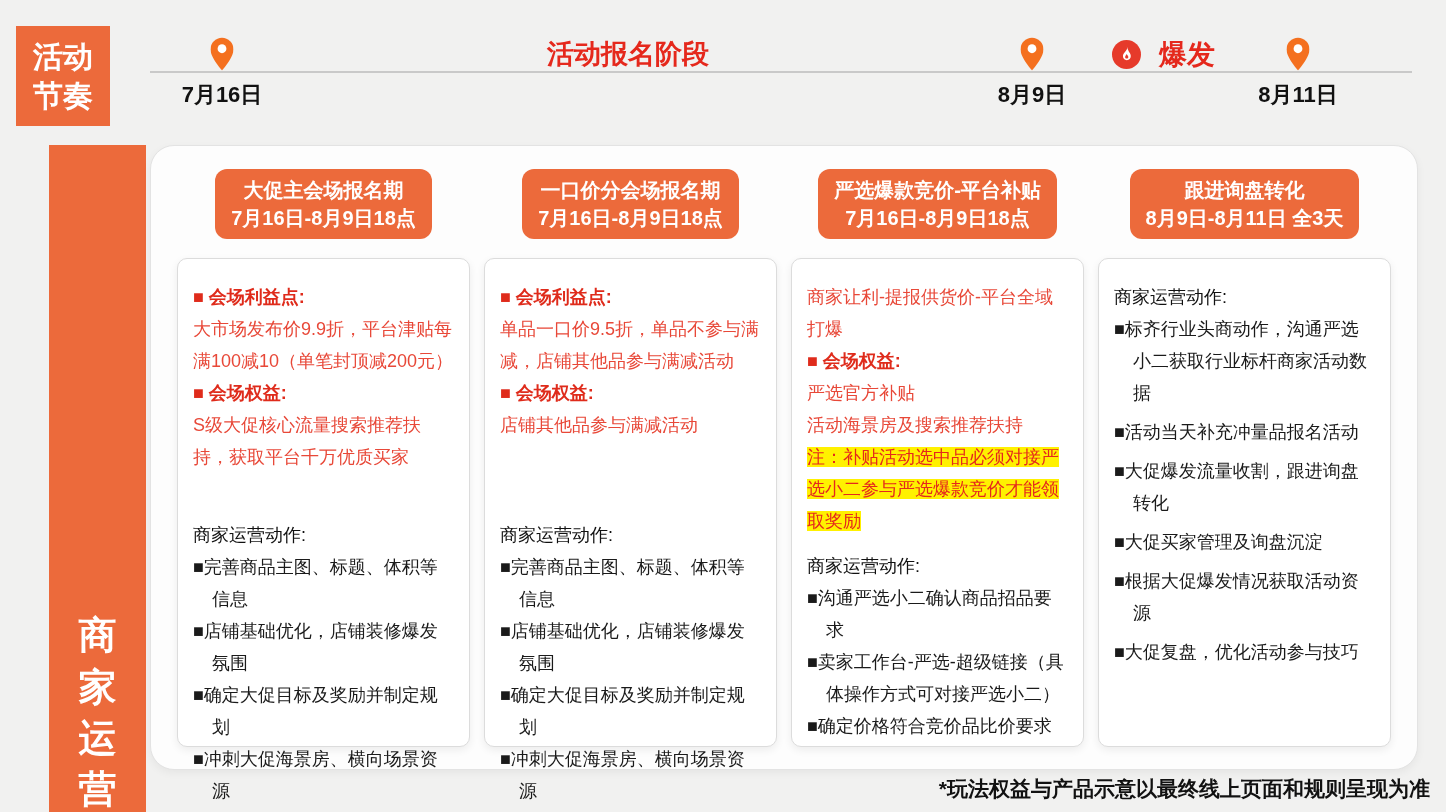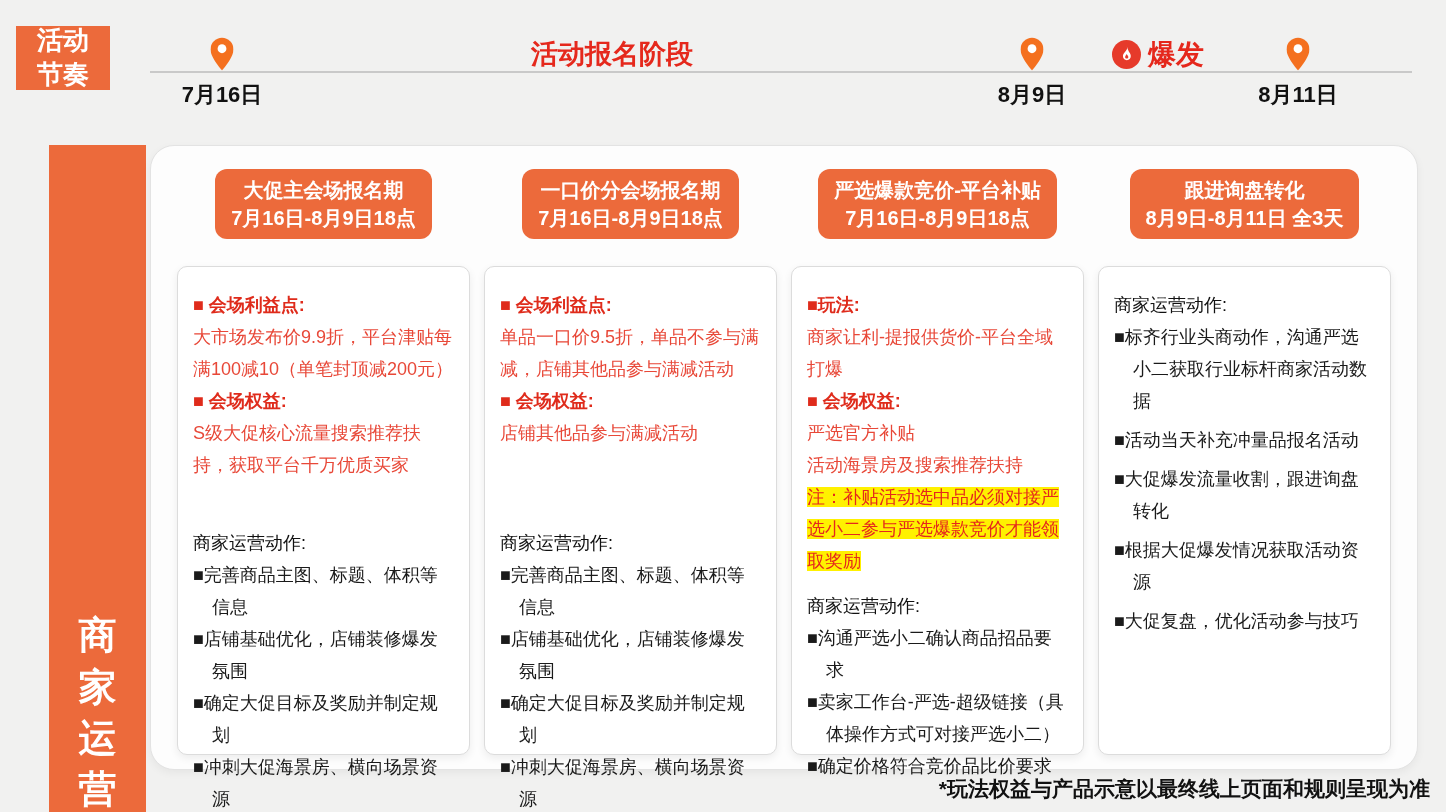--- a/index.html
+++ b/index.html
@@ -1,43 +1,43 @@
 <!DOCTYPE html>
 <html><head>
 <meta charset="utf-8">
 <style>
   html,body{margin:0;padding:0;}
   .stage{position:relative;width:1446px;height:812px;background:#f1f1f0;overflow:hidden;
          font-family:"Liberation Sans","DejaVu Sans",sans-serif;color:#1a1a1a;}
   
-  .badge{position:absolute;left:16px;top:26px;width:94px;height:64px;background:#ec6a3b;
+  .badge{position:absolute;left:16px;top:26px;width:94px;height:100px;background:#ec6a3b;
          display:flex;flex-direction:column;align-items:center;justify-content:center;
-         color:#fff;font-weight:bold;font-size:26px;line-height:1.3;}
+         color:#fff;font-weight:bold;font-size:30px;line-height:1.3;}
   
   .tl-line{position:absolute;left:150px;top:71px;width:1262px;height:2px;background:#c9c9c9;}
-  .tl-title{position:absolute;left:612px;top:36px;transform:translateX(-50%);
+  .tl-title{position:absolute;left:628px;top:36px;transform:translateX(-50%);
             color:#e5281c;font-size:27px;font-weight:bold;white-space:nowrap;}
   .pin{position:absolute;top:37px;transform:translateX(-50%);width:23px;height:34px;}
   .tl-date{position:absolute;top:80px;transform:translateX(-50%);font-size:22px;font-weight:bold;color:#111;white-space:nowrap;}
-  .burst{position:absolute;left:1112px;top:40px;display:flex;align-items:center;gap:7px;}
+  .burst{position:absolute;left:1112px;top:40px;display:flex;align-items:center;gap:18px;}
   .flame-circle{width:29px;height:29px;border-radius:50%;background:#e63a2a;display:flex;align-items:center;justify-content:center;}
   .burst-label{color:#e5281c;font-size:28px;font-weight:bold;line-height:29px;white-space:nowrap;}
   
   .side{position:absolute;left:13px;top:145px;width:97px;height:773px;background:#ec6a3b;
         display:flex;align-items:flex-end;justify-content:center;margin-left:36px;}
   .side span{display:inline-block;width:40px;word-break:break-all;color:#fff;font-weight:bold;
              font-size:38px;line-height:1.35;text-align:center;}
   
   .board{position:absolute;left:150px;top:145px;width:1268px;height:625px;background:#fdfdfd;
          border:1px solid #e3e3e3;border-radius:24px;box-shadow:0 3px 8px rgba(0,0,0,.05);box-sizing:border-box;}
   .cols{display:flex;gap:14px;padding:23px 26px 0;}
   .col{flex:1;min-width:0;text-align:center;}
   .col-header{display:inline-block;background:#ec6a3b;color:#fff;border-radius:12px;
               padding:7px 16px;font-size:20px;font-weight:bold;line-height:1.4;white-space:nowrap;}
-  .col-card{margin-top:27px;height:489px;background:#fff;border:1px solid #dcdcdc;border-radius:10px;
+  .col-card{margin-top:19px;height:489px;background:#fff;border:1px solid #dcdcdc;border-radius:10px;
             box-shadow:0 3px 8px rgba(0,0,0,.07);padding:22px 15px;box-sizing:border-box;
             text-align:left;font-size:18px;}
   .blk{line-height:32px;}
   .rh{color:#df2b1b;font-weight:bold;}
   .r{color:#e84838;}
   .bh{color:#111;font-weight:normal;}
   .b{color:#1a1a1a;padding-left:19px;text-indent:-19px;}
   .hl span{background:#fff100;color:#e5281c;}
   .gap-lg{margin-top:46px;}
   .gap-xl{margin-top:78px;}
@@ -107,36 +107,36 @@
             <div class="blk r">单品一口价9.5折，单品不参与满减，店铺其他品参与满减活动</div>
             <div class="blk rh">■ 会场权益:</div>
             <div class="blk r">店铺其他品参与满减活动</div>
             <div class="blk bh gap-xl">商家运营动作:</div>
             <div class="blk b">■完善商品主图、标题、体积等信息</div>
             <div class="blk b">■店铺基础优化，店铺装修爆发氛围</div>
             <div class="blk b">■确定大促目标及奖励并制定规划</div>
             <div class="blk b">■冲刺大促海景房、横向场景资源</div>
           </div></div>
         <div class="col"><div class="col-header"><div>严选爆款竞价-平台补贴</div><div>7月16日-8月9日18点</div></div><div class="col-card">
-            <div class="blk rh">■玩法:</div>
             <div class="blk r">商家让利-提报供货价-平台全域打爆</div>
             <div class="blk rh">■ 会场权益:</div>
             <div class="blk r">严选官方补贴</div>
             <div class="blk r">活动海景房及搜索推荐扶持</div>
             <div class="blk hl"><span>注：补贴活动选中品必须对接严选小二参与严选爆款竞价才能领取奖励</span></div>
             <div class="blk bh gap-sm">商家运营动作:</div>
             <div class="blk b">■沟通严选小二确认商品招品要求</div>
             <div class="blk b">■卖家工作台-严选-超级链接（具体操作方式可对接严选小二）</div>
             <div class="blk b">■确定价格符合竞价品比价要求</div>
           </div></div>
         <div class="col"><div class="col-header"><div>跟进询盘转化</div><div>8月9日-8月11日 全3天</div></div><div class="col-card">
             <div class="blk bh">商家运营动作:</div>
             <div class="blk b">■标齐行业头商动作，沟通严选小二获取行业标杆商家活动数据</div>
             <div class="blk b">■活动当天补充冲量品报名活动</div>
             <div class="blk b">■大促爆发流量收割，跟进询盘转化</div>
+            <div class="blk b">■大促买家管理及询盘沉淀</div>
             <div class="blk b">■根据大促爆发情况获取活动资源</div>
             <div class="blk b">■大促复盘，优化活动参与技巧</div>
           </div></div>
       </div>
   </div>
 
   <div class="disclaimer">*玩法权益与产品示意以最终线上页面和规则呈现为准</div>
 
 </div>
 

